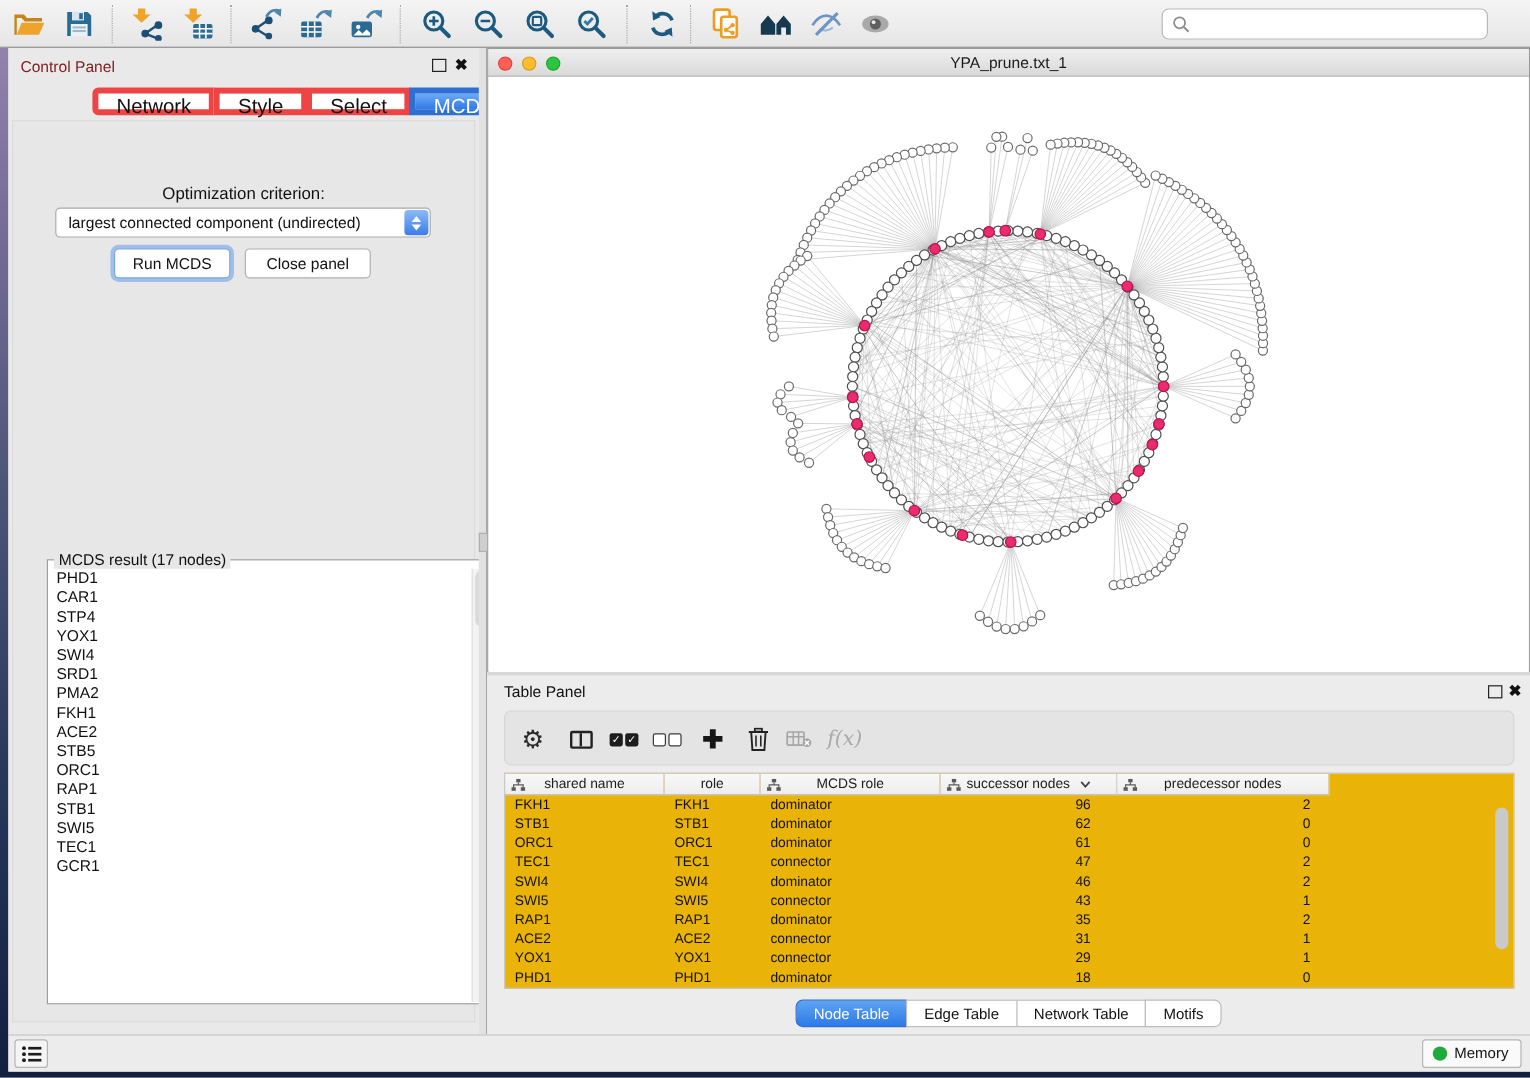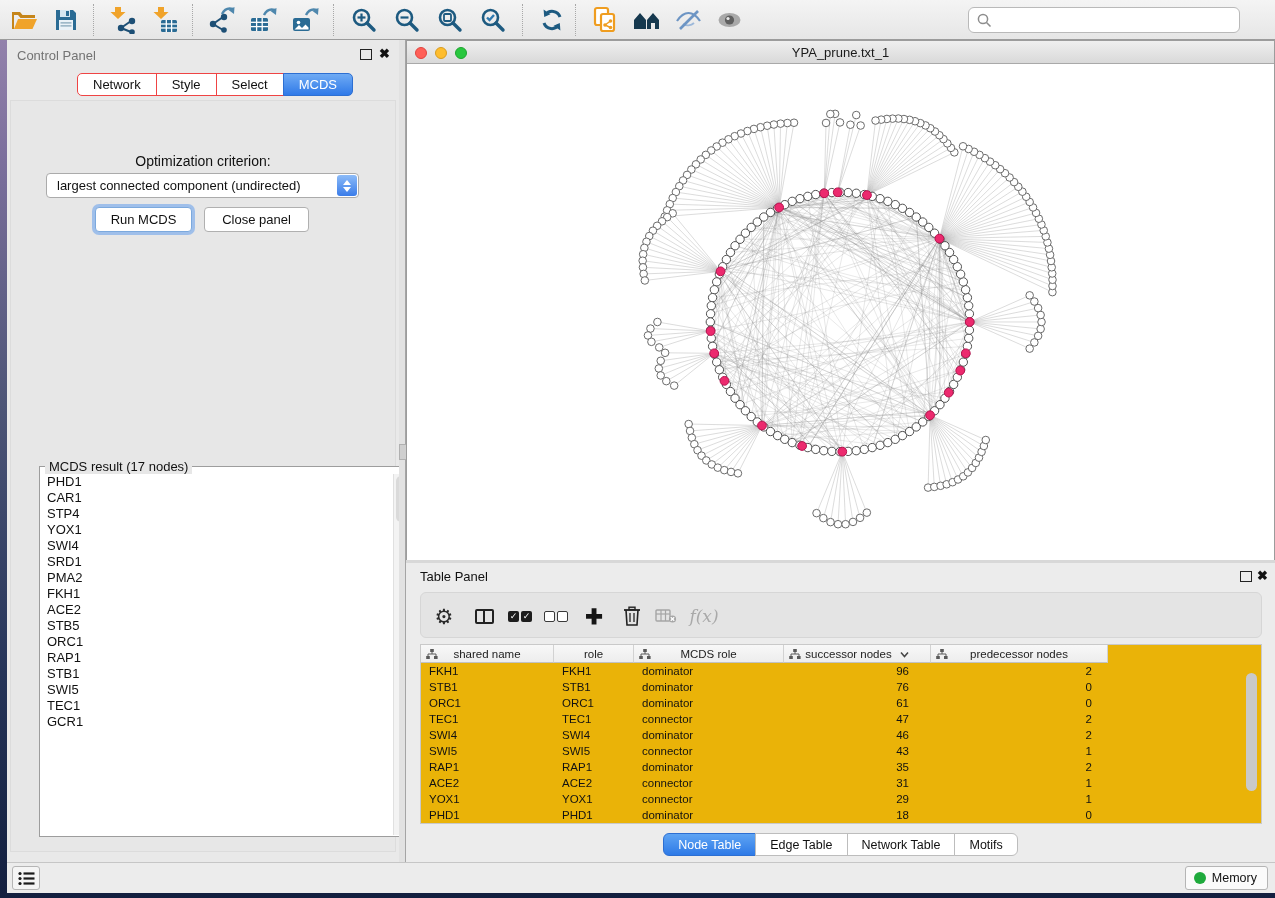--- a/index.html
+++ b/index.html
@@ -15,26 +15,26 @@
   .searchbox { position:absolute; left:968px; top:7px; width:272px; height:26px; background:#fff;
     border:1px solid #b9b9b9; border-radius:6px; display:flex; align-items:center; padding-left:8px; }
   .searchbox input { border:none; outline:none; flex:1; height:20px; font-size:13px; background:transparent; margin-left:6px; }
 
   
   .window { position:absolute; left:7px; top:40px; width:1268px; height:853px; background:#ececec; }
 
   
   .control-panel { position:absolute; left:0; top:0; width:392px; height:822px; background:#e9e9e9; }
   .cp-titlerow { position:absolute; left:0; top:0; width:100%; height:28px; }
-  .cp-title { position:absolute; left:10px; top:8px; font-size:13px; color:#737373; }
+  .cp-title { position:absolute; left:10px; top:8px; font-size:13px; color:#7f1d1d; }
   .float-ico { position:absolute; top:9px; width:12px; height:11px; border:1.6px solid #222; cursor:pointer; }
   .close-ico { position:absolute; top:6px; font-size:13px; font-weight:bold; color:#111; cursor:pointer; }
   .seg-tabs { position:absolute; left:70px; top:33px; display:flex; }
-  .seg-tab { height:23px; line-height:22px; padding:0 15px; font-size:13px; color:#111; background:#fff;
-    border:1px solid #ef4444; margin-left:-1px; cursor:pointer; }
+  .seg-tab { height:23px; line-height:22px; padding:0 15px; font-size:17px; color:#111; background:#fff;
+    border:5px solid #ef4444; margin-left:-1px; cursor:pointer; }
   .seg-tab:first-child { border-radius:5px 0 0 5px; margin-left:0; }
   .seg-tab:last-child { border-radius:0 5px 5px 0; }
   .seg-tab.active { background:linear-gradient(#6fabf4,#2f79e8); color:#fff; border-color:#2d6fd2; }
   .mcds-panel { position:absolute; left:3px; top:60px; width:386px; height:752px; background:#e7e7e7; border:1px solid #dcdcdc; }
   .opt-label { position:absolute; left:0; top:52px; width:100%; text-align:center; font-size:14px; color:#111; }
   .dropdown { position:absolute; left:35px; top:72px; width:313px; height:25px; background:#fff;
     border:1px solid #ababab; border-radius:4px; cursor:pointer; }
   .dd-text { position:absolute; left:10px; top:4px; font-size:13px; color:#111; white-space:nowrap; }
   .dd-stepper { position:absolute; right:1px; top:1px; bottom:1px; width:20px; border-radius:3px;
     background:linear-gradient(#8cbbf8,#3a7ce9); display:flex; flex-direction:column; align-items:center; justify-content:center; gap:2px; }
@@ -1160,21 +1160,21 @@
               <div class="td left" style="width: 133px;">FKH1</div>
               <div class="td left" style="width: 80px;">FKH1</div>
               <div class="td left" style="width: 150px;">dominator</div>
               <div class="td rnum1" style="width: 147px;">96</div>
               <div class="td rnum2" style="width: 177px;">2</div>
             </div>
             <div class="tr">
               <div class="td left" style="width: 133px;">STB1</div>
               <div class="td left" style="width: 80px;">STB1</div>
               <div class="td left" style="width: 150px;">dominator</div>
-              <div class="td rnum1" style="width: 147px;">76</div>
+              <div class="td rnum1" style="width: 147px;">62</div>
               <div class="td rnum2" style="width: 177px;">0</div>
             </div>
             <div class="tr">
               <div class="td left" style="width: 133px;">ORC1</div>
               <div class="td left" style="width: 80px;">ORC1</div>
               <div class="td left" style="width: 150px;">dominator</div>
               <div class="td rnum1" style="width: 147px;">61</div>
               <div class="td rnum2" style="width: 177px;">0</div>
             </div>
             <div class="tr">

